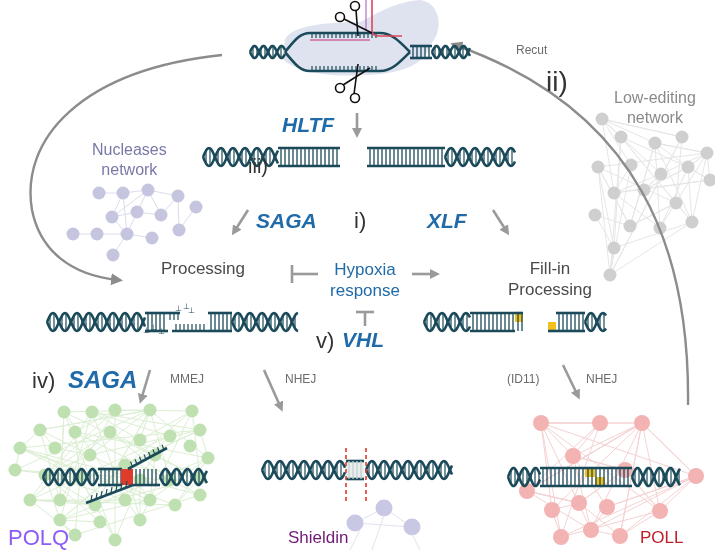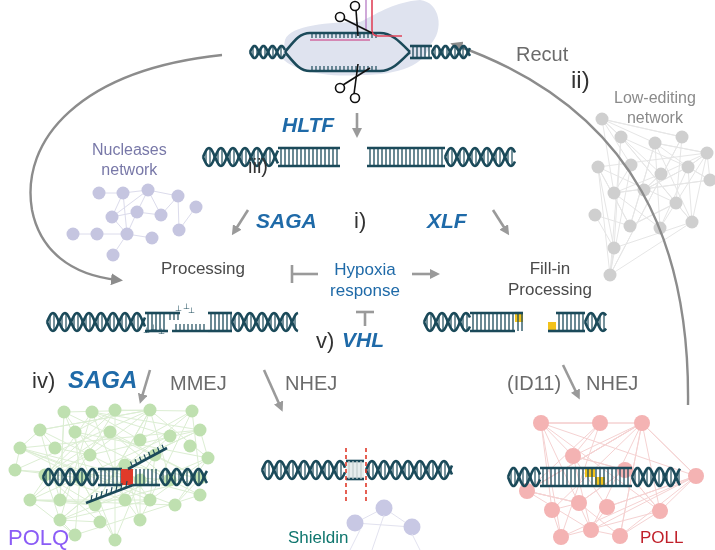--- a/index.html
+++ b/index.html
@@ -1,20 +1,20 @@
 <!DOCTYPE html>
 <html><head>
 <meta charset="utf-8">
 <style>
   html, body { margin:0; padding:0; background:#ffffff; }
   #stage { position:relative; width:715px; height:550px; overflow:hidden; background:#ffffff;
            font-family:"Liberation Sans", sans-serif; }
   svg#diagram { position:absolute; left:0; top:0; width:715px; height:550px; }
   .lbl { position:absolute; white-space:nowrap; line-height:1; }
-  .gray-text { color:#6b6b6b; font-size:20px;text-align:center; }
+  .gray-text { color:#6b6b6b; font-size:12px;text-align:center; }
   .dark-text { color:#333333; font-size:20px; }
   .proc { color:#4a4a4a; font-size:17px; text-align:center; line-height:21px; }
   .gene { color:#1f6aa8; font-weight:bold; font-style:italic; font-size:21px; }
   .hyp { color:#1f6aa8; font-size:17px; text-align:center; line-height:21px; }
   .netname { font-size:16px; text-align:center; line-height:20px; }
 </style>
 </head>
 <body>
 
 <div id="stage">
@@ -828,21 +828,21 @@
         <line x1="659" y1="485.9083929769284" x2="659" y2="468.0916070230716" stroke="#1b4a5a" stroke-width="1.2"></line>
         <line x1="663" y1="481.86576735710037" x2="663" y2="472.13423264289963" stroke="#1b4a5a" stroke-width="1.2"></line>
         <line x1="667" y1="472.13423264289963" x2="667" y2="481.86576735710037" stroke="#1b4a5a" stroke-width="1.2"></line>
         <line x1="671" y1="468.0916070230716" x2="671" y2="485.9083929769284" stroke="#1b4a5a" stroke-width="1.2"></line>
         <line x1="675" y1="474.46440698842713" x2="675" y2="479.53559301157287" stroke="#1b4a5a" stroke-width="1.2"></line>
         <line x1="679" y1="483.80174616918833" x2="679" y2="470.19825383081167" stroke="#1b4a5a" stroke-width="1.2"></line>
       </g>
   </svg>
 
   <div class="lbl gray-text" style="left:516px;top:44px;">Recut</div>
-  <div class="lbl dark-text" style="left:571px;top:68px;font-size:24px;">ii)</div>
+  <div class="lbl dark-text" style="left:546px;top:68px;font-size:28px;">ii)</div>
   <div class="lbl netname" style="left:614px;top:88px;color:#8a8a8a;">
     <div>Low-editing</div>
     <div>network</div>
   </div>
 
   <div class="lbl dark-text" style="left:248px;top:116px;margin-top:40px;">iii)</div>
   <div class="lbl gene" style="left:282px;top:114px;">HLTF</div>
 
   <div class="lbl netname" style="left:92px;top:140px;color:#7878a8;">
     <div>Nucleases</div>
@@ -869,15 +869,15 @@
   <div class="lbl gene" style="left:342px;top:329px;">VHL</div>
 
   <div class="lbl dark-text" style="left:32px;top:370px;font-size:22px;">iv)</div>
   <div class="lbl gene" style="left:68px;top:368px;font-size:24px;">SAGA</div>
   <div class="lbl gray-text" style="left:170px;top:373px;">MMEJ</div>
   <div class="lbl gray-text" style="left:285px;top:373px;">NHEJ</div>
   <div class="lbl gray-text" style="left:507px;top:373px;">(ID11)</div>
   <div class="lbl gray-text" style="left:586px;top:373px;">NHEJ</div>
 
   <div class="lbl netname" style="left:8px;top:528px;color:#8b5cf6;font-size:22px;">POLQ</div>
-  <div class="lbl netname" style="left:288px;top:528px;color:#0f766e;font-size:17px;">Shieldin</div>
+  <div class="lbl netname" style="left:288px;top:528px;color:#701a75;font-size:17px;">Shieldin</div>
   <div class="lbl netname" style="left:640px;top:528px;color:#c0202a;font-size:17px;">POLL</div>
 </div>
 
 </body></html>

